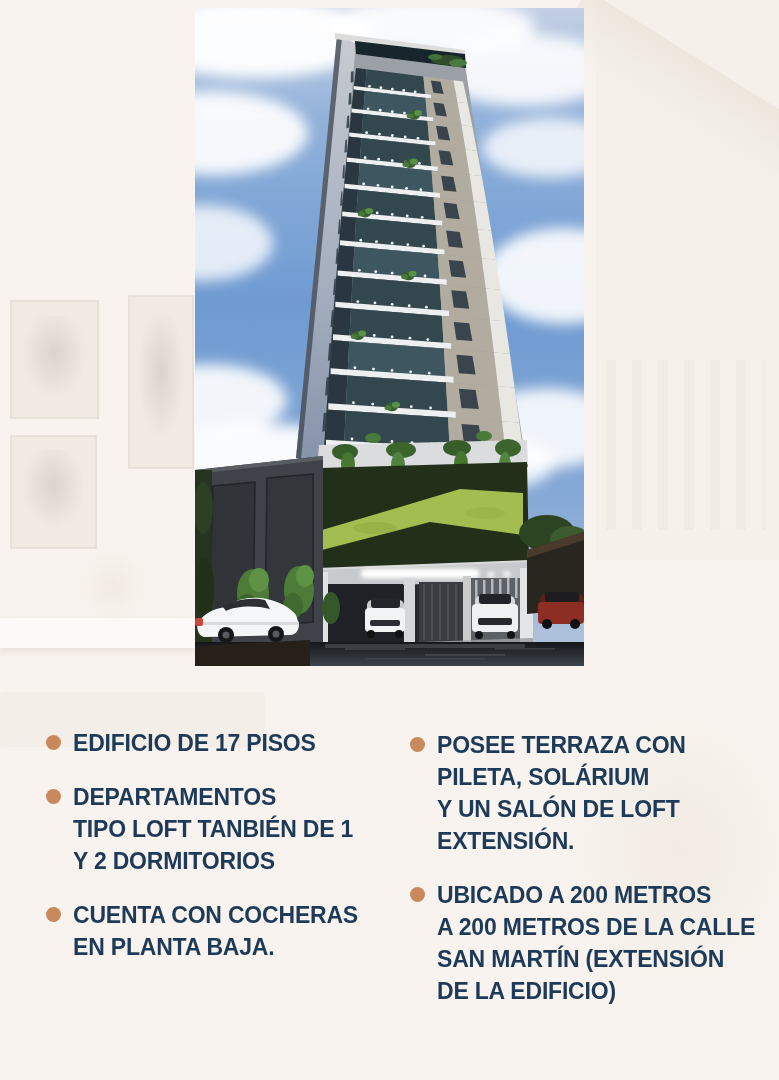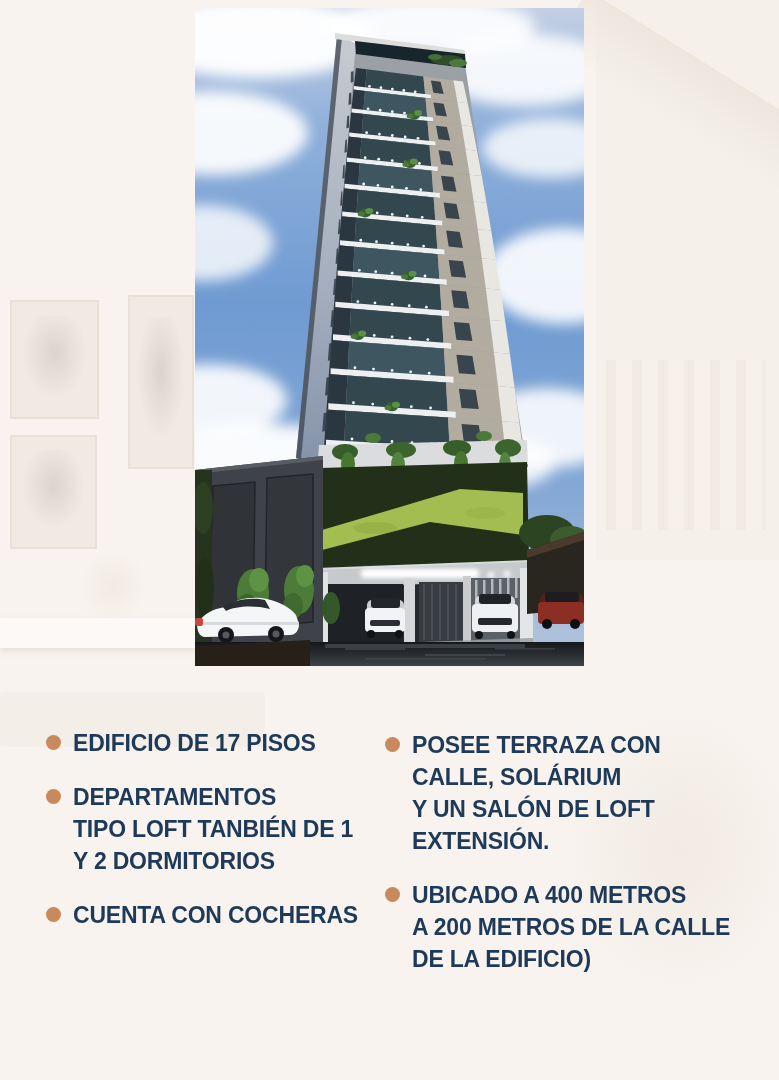--- a/index.html
+++ b/index.html
@@ -27,21 +27,21 @@
   
   .photo{
     position:absolute;left:195px;top:8px;width:389px;height:658px;
     overflow:hidden;
   }
   .photo svg{display:block;width:100%;height:100%;}
 
   
   .features-col{position:absolute;}
   .features-col.left{left:46px;top:727px;width:335px;}
-  .features-col.right{left:385px;top:729px;width:370px;}
+  .features-col.right{left:410px;top:729px;width:370px;}
   .feature{display:flex;gap:12px;margin-bottom:22px;}
   .bullet{
     flex:0 0 auto;width:15px;height:15px;border-radius:50%;
     background:var(--bullet-color,#c9895c);margin-top:8px;
   }
   .feature-lines{color:var(--text-color,#1e3a59);}
   .feature-lines div{
     font-size:23px;font-weight:bold;line-height:32px;
     letter-spacing:-0.2px;white-space:nowrap;
   }
@@ -480,37 +480,39 @@
       <div class="feature-lines">
         <div>DEPARTAMENTOS</div>
         <div>TIPO LOFT TANBIÉN DE 1</div>
         <div>Y 2 DORMITORIOS</div>
       </div>
     </div>
     <div class="feature">
       <span class="bullet"></span>
       <div class="feature-lines">
         <div>CUENTA CON COCHERAS</div>
+        <div>EN PLANTA BAJA.</div>
       </div>
     </div>
   </div>
 
   <div class="features-col right">
     <div class="feature">
       <span class="bullet"></span>
       <div class="feature-lines">
         <div>POSEE TERRAZA CON</div>
-        <div>CALLE, SOLÁRIUM</div>
+        <div>PILETA, SOLÁRIUM</div>
         <div>Y UN SALÓN DE LOFT</div>
         <div>EXTENSIÓN.</div>
       </div>
     </div>
     <div class="feature">
       <span class="bullet"></span>
       <div class="feature-lines">
-        <div>UBICADO A 400 METROS</div>
+        <div>UBICADO A 200 METROS</div>
         <div>A 200 METROS DE LA CALLE</div>
+        <div>SAN MARTÍN (EXTENSIÓN</div>
         <div>DE LA EDIFICIO)</div>
       </div>
     </div>
   </div>
 
 </div>
 
 </body></html>

